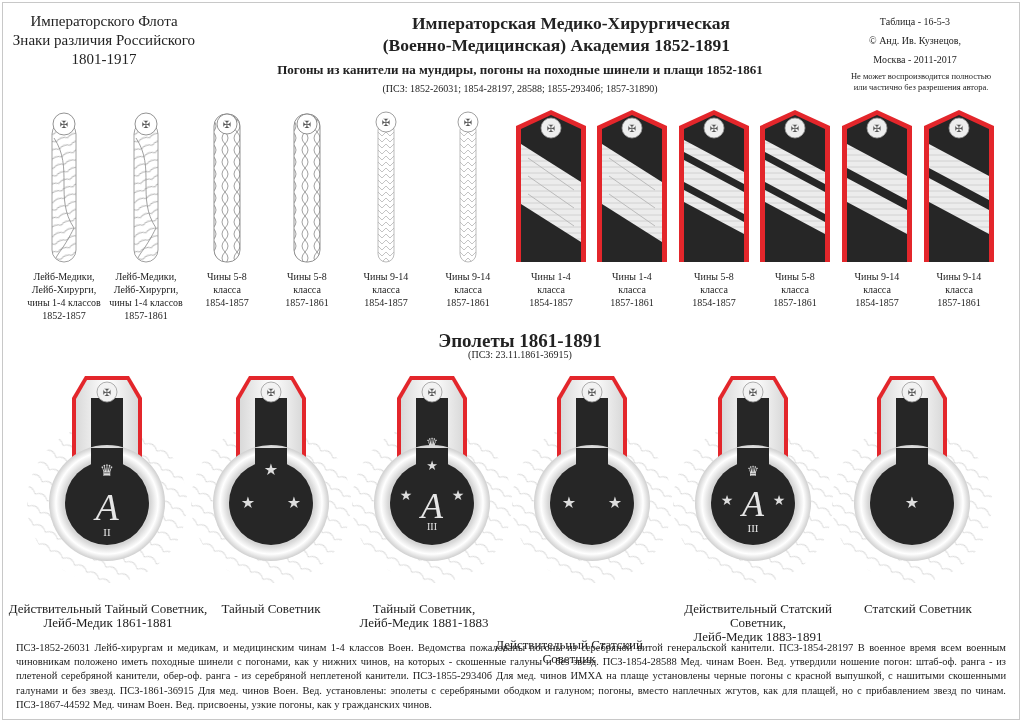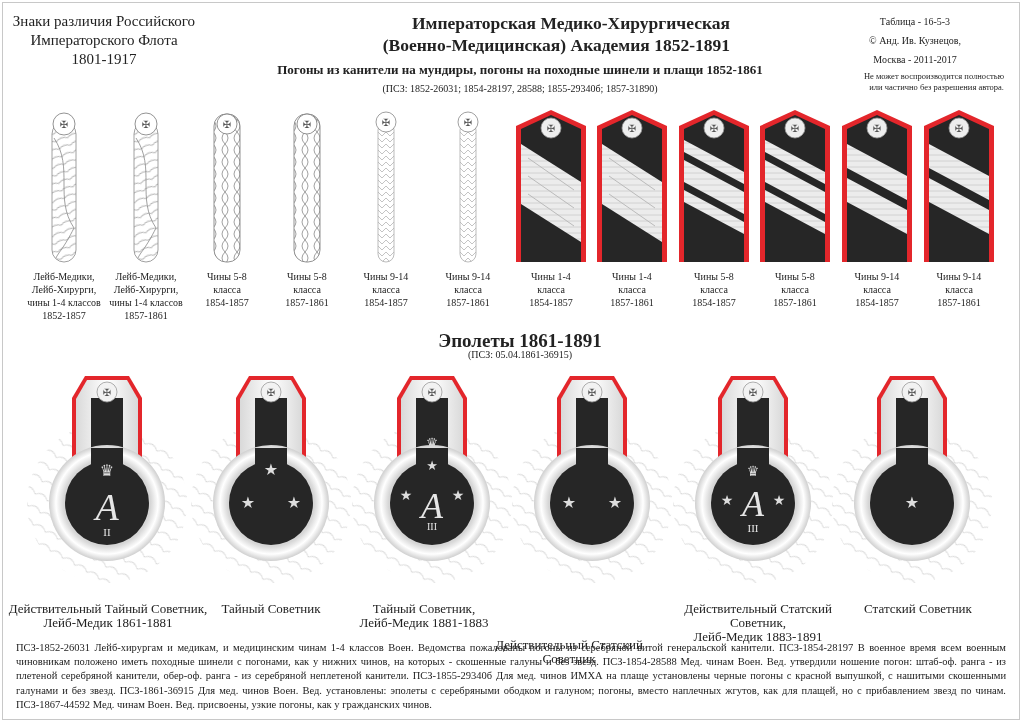--- a/index.html
+++ b/index.html
@@ -13,36 +13,36 @@
     position: absolute; left: 2px; top: 2px; width: 1018px; height: 718px;
     border: 1px solid #c8c8c8; box-sizing: border-box;
   }
   .abs { position: absolute; }
   .center { text-align: center; }
   .hdr-left { left: 4px; top: 12px; width: 200px; font-size: 15px; line-height: 19px; }
   .hdr-mid { left: 290px; top: 12px; width: 440px; font-size: 17.5px; line-height: 22px; font-weight: bold; text-align: right; }
   .sub1 { left: 180px; top: 62px; width: 680px; font-size: 13px; font-weight: bold; }
   .sub2 { left: 300px; top: 83px; width: 440px; font-size: 10px; }
   .hdr-right { left: 815px; top: 12px; width: 200px; font-size: 10px; line-height: 19px; }
-  .hdr-note { left: 804px; top: 71px; width: 200px; font-size: 8.5px; line-height: 11px; text-align: right; }
+  .hdr-note { left: 821px; top: 71px; width: 200px; font-size: 8.5px; line-height: 11px; }
   .item-label { font-size: 10px; line-height: 13px; width: 84px; }
   .sec-title { left: 380px; top: 330px; width: 280px; font-size: 19px; font-weight: bold; }
   .sec-sub { left: 380px; top: 349px; width: 280px; font-size: 10px; }
   .ep-label { font-size: 13px; line-height: 14px; width: 200px; }
   .footer { left: 16px; top: 641px; width: 990px; font-size: 10.5px; line-height: 14.2px; text-align: justify; }
   svg { display: block; }
 </style>
 </head>
 <body>
 
 <div class="frame"></div>
 
 <div class="abs hdr-left center">
+  <div>Императорского Флота</div>
   <div>Знаки различия Российского</div>
-  <div>Императорского Флота</div>
   <div>1801-1917</div>
 </div>
 
 <div class="abs hdr-mid center">
   <div>Императорская Медико-Хирургическая</div>
   <div>(Военно-Медицинская) Академия 1852-1891</div>
 </div>
 <div class="abs sub1 center">Погоны из канители на мундиры, погоны на походные шинели и плащи 1852-1861</div>
 <div class="abs sub2 center">(ПСЗ: 1852-26031;  1854-28197, 28588;  1855-29340б; 1857-31890)</div>
 
@@ -252,21 +252,21 @@
     <div>класса</div>
     <div>1854-1857</div>
 </div>
 <div class="abs item-label center" style="left:917px;top:270px;">
   <div>Чины 9-14</div>
     <div>класса</div>
     <div>1857-1861</div>
 </div>
 
 <div class="abs sec-title center">Эполеты  1861-1891</div>
-<div class="abs sec-sub center">(ПСЗ: 05.04.1861-36915)</div>
+<div class="abs sec-sub center">(ПСЗ: 23.11.1861-36915)</div>
 
 <div class="abs" style="left:27px;top:368px;">
   <svg width="160" height="230" viewBox="0 0 160 230">
     <circle cx="80" cy="135" r="80" fill="url(#fringe)"></circle>
     <path d="M45 30 L58 8 H102 L115 30 V100 H45Z" fill="#e3262b"></path>
     <path d="M49 31 L60 12 H100 L111 31 V104 H49Z" fill="url(#strapgrad)"></path>
     <rect x="64" y="30" width="32" height="80" fill="#262626"></rect>
     <circle cx="80" cy="135" r="58" fill="url(#ringgrad)"></circle>
     <circle cx="80" cy="135" r="42" fill="#262626"></circle>
     <rect x="64" y="80" width="32" height="30" fill="#262626"></rect>

